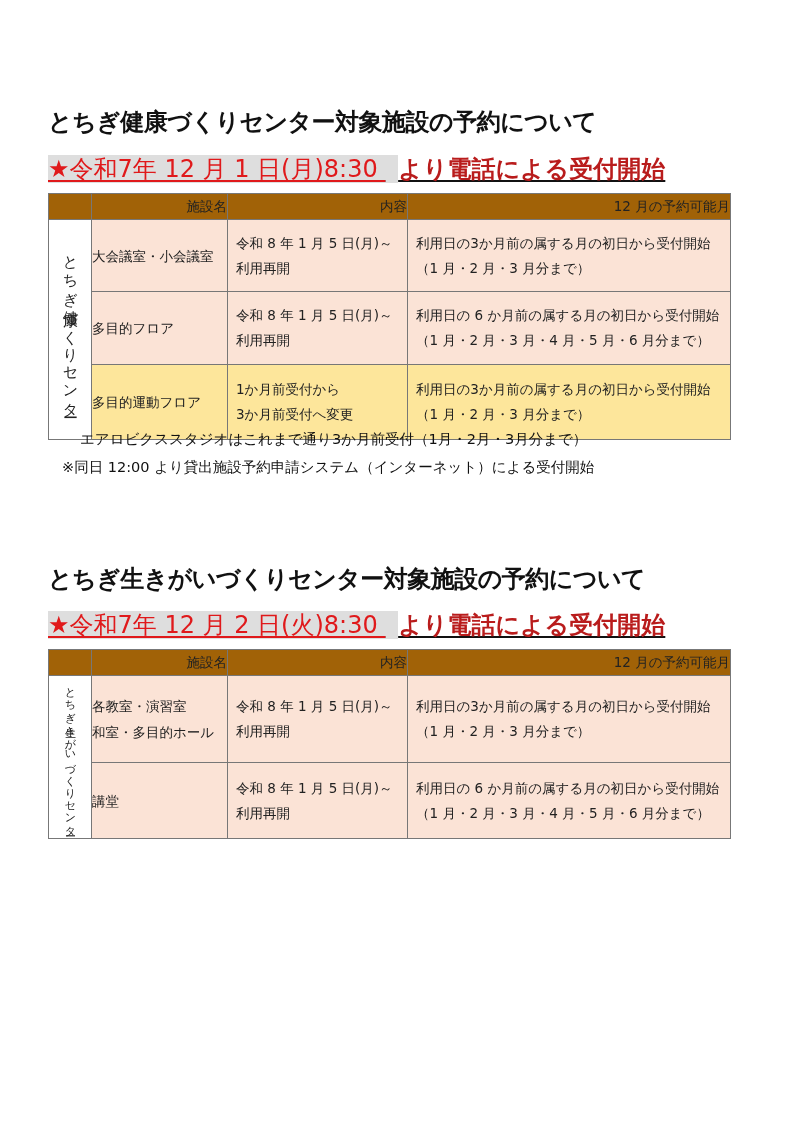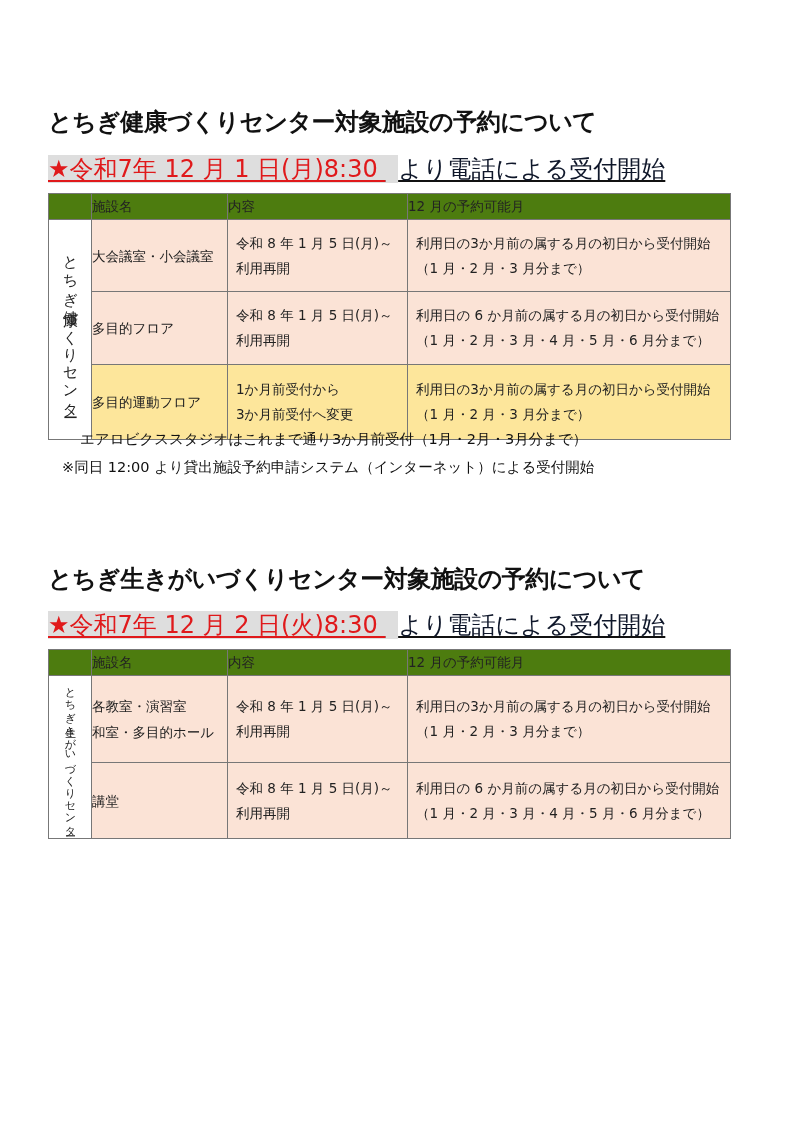--- a/index.html
+++ b/index.html
@@ -15,32 +15,32 @@
   }
   .headline {
     position: absolute; left: 48px;
     font-size: 24px; white-space: nowrap; line-height: 30px;
     text-decoration: underline; text-underline-offset: 3px; text-decoration-thickness: 1.5px;
   }
   .headline .hl-red {
     color: #e0191b; background: #dedede; padding-right: 13px;
     text-decoration: underline; text-decoration-color: #e0191b;
   }
-  .headline .hl-black { color: #0f172a; text-decoration: underline; text-decoration-color: #111; }
+  .headline .hl-black { color: #b91c1c; text-decoration: underline; text-decoration-color: #111; font-weight: bold; }
 
   table.facility {
     position: absolute; left: 48px;
     border-collapse: collapse; table-layout: fixed;
     font-size: 13.5px; color: #222;
   }
   table.facility td, table.facility th {
     border: 1px solid #777; padding: 0; vertical-align: middle;
     font-weight: normal;
   }
-  table.facility th { background: #4d7c0f; height: 25px; text-align: left; }
+  table.facility th { background: #a16207; height: 25px; text-align: right; }
   .c0 { width: 43px; } .c1 { width: 136px; } .c2 { width: 180px; } .c3 { width: 323px; }
   .side {
     background: #ffffff; text-align: center;
   }
   .vert {
     writing-mode: vertical-rl; text-orientation: upright;
     display: inline-block; letter-spacing: 1px; line-height: 1;
   }
   .vert.big { font-size: 15px; }
   .vert.small { font-size: 11px; letter-spacing: 0px; }

